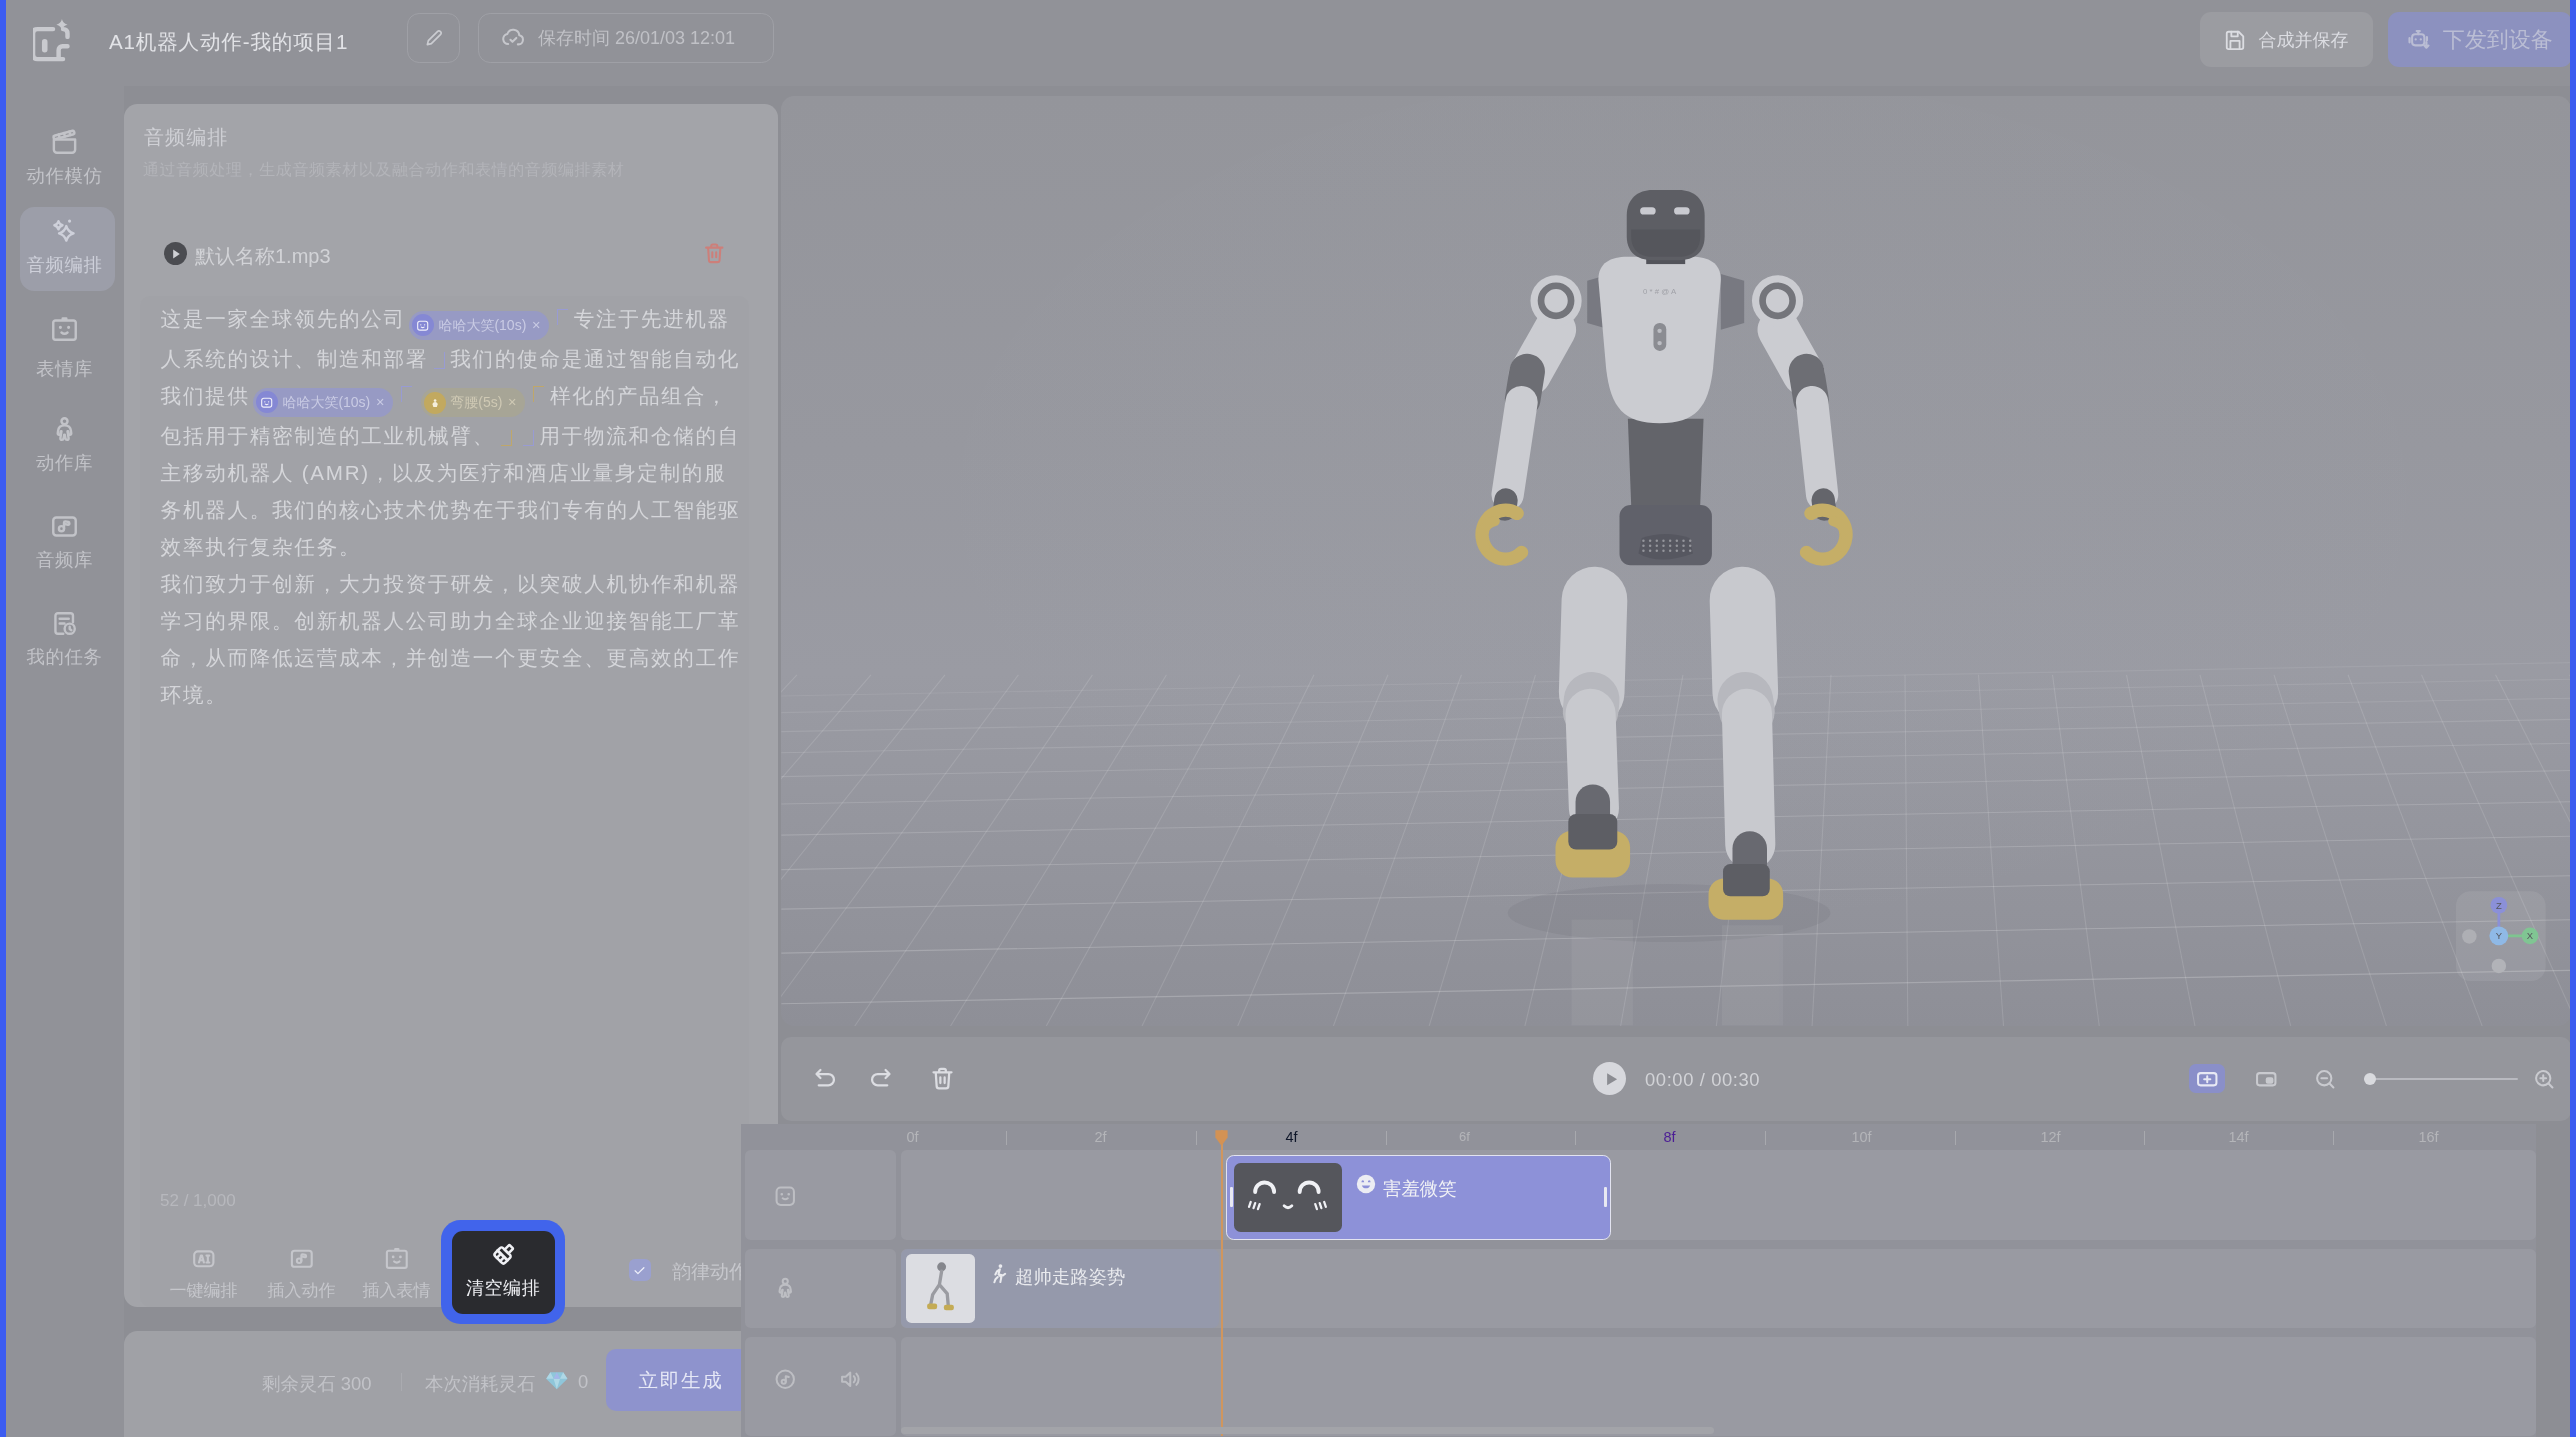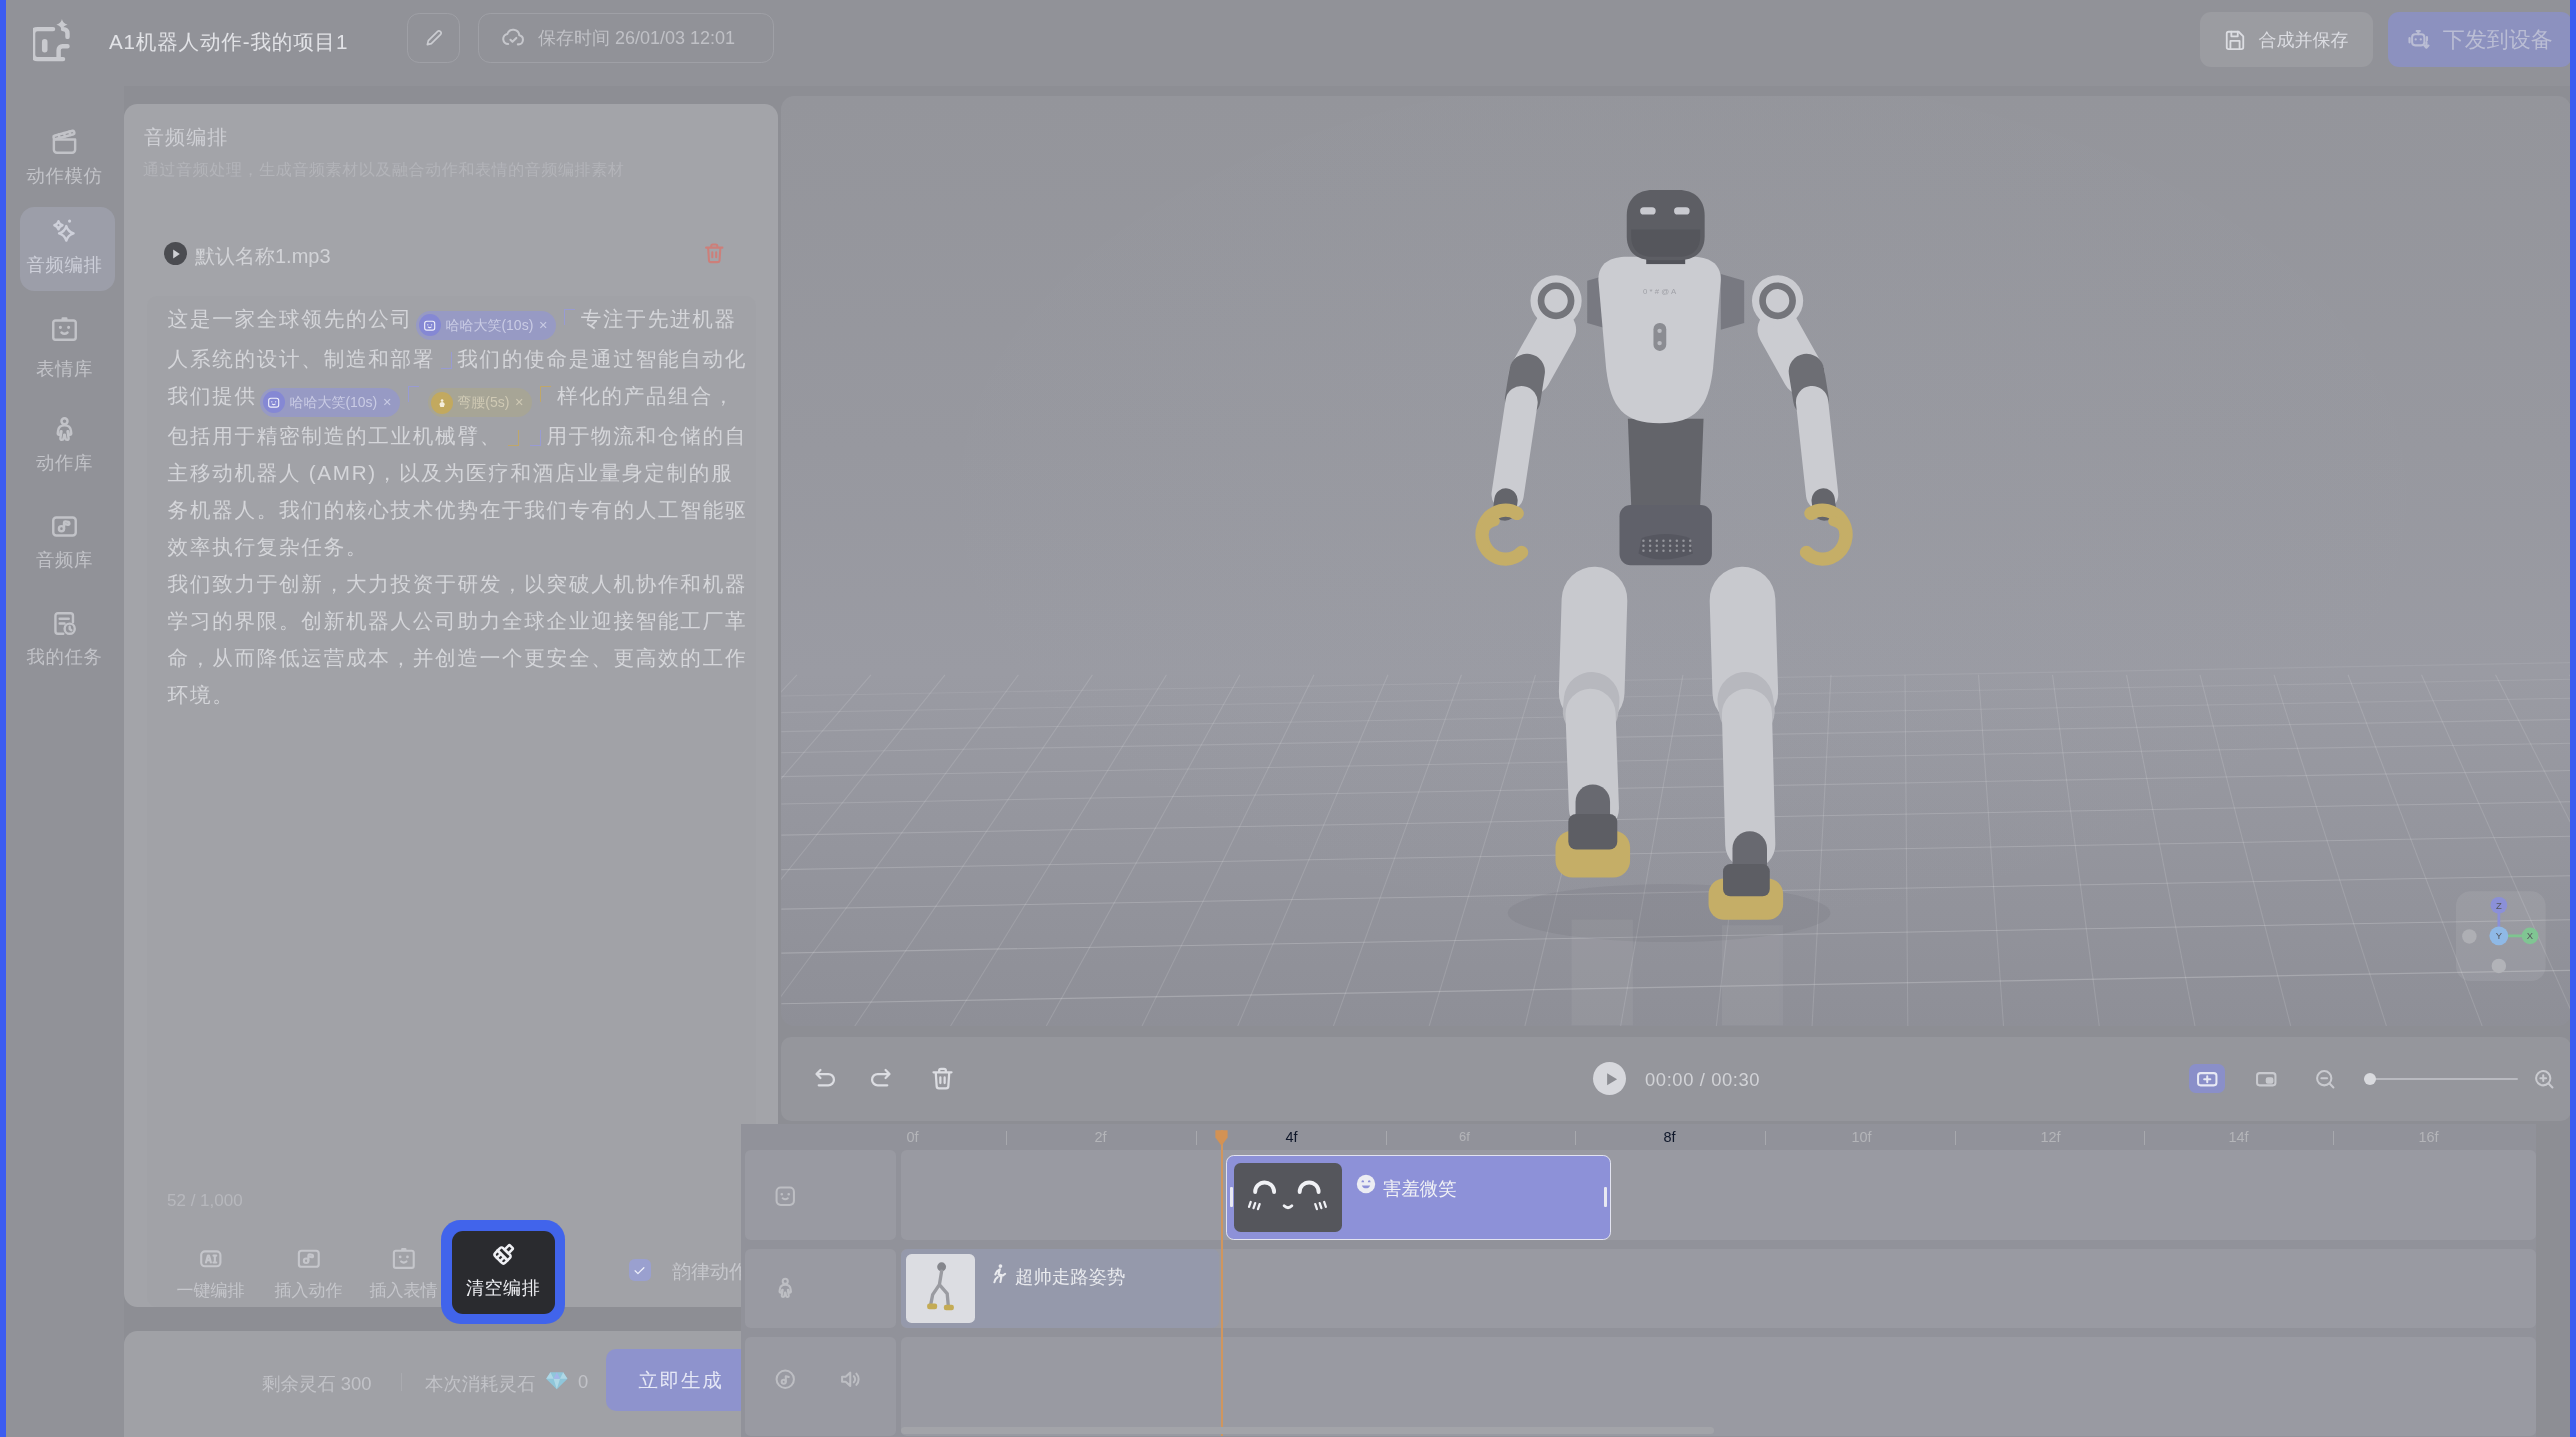--- a/index.html
+++ b/index.html
@@ -4,21 +4,21 @@
 html,body{width:2576px;height:1437px;overflow:hidden}
 body{font-family:"Liberation Sans",sans-serif;background:#8d8e94;position:relative}
 .abs{position:absolute}
 .topbar{left:0;top:0;width:2576px;height:86px;background:#919298}
 .sidebar{left:5.6px;top:86px;width:118px;height:1352px;background:#919298}
 .sideitem{position:absolute;left:0;width:118px;text-align:center;color:#c2c3c8}
 .sideitem .lbl{font-size:18.4px;letter-spacing:0.6px}
 .selbg{position:absolute;left:14.5px;top:121px;width:95px;height:84px;background:#9c9ea9;border-radius:14.5px}
 .stripe{position:absolute;top:0;width:5.6px;height:1437px;background:#3c5cf0;z-index:60}
 .panel{left:124px;top:104px;width:654px;height:1203px;background:#a3a4a9;border-radius:13.4px}
-.tarea{position:absolute;left:23px;top:192px;width:609px;height:1011px;background:#a1a2a7;border-radius:10px}
+.tarea{position:absolute;left:16px;top:192px;width:609px;height:1011px;background:#a1a2a7;border-radius:10px}
 .botcard{left:124px;top:1331px;width:654px;height:107px;background:#a0a1a6;border-radius:13.4px 13.4px 0 0}
 .viewport{left:781px;top:96px;width:1790px;height:930px;border-radius:13.4px;background:linear-gradient(180deg,#94959b 0%,#97989f 38%,#9a9ba3 62%,#8e8f97 100%);overflow:hidden}
 .toolbar{left:781px;top:1037px;width:1790px;height:84px;background:#95969c;border-radius:10px}
 .timeline{left:741px;top:1124px;width:1795px;height:313px;background:#91929a}
 .lane{position:absolute;left:160px;width:1635px;background:#999aa2;border-radius:5.6px}
 .icell{position:absolute;left:3.9px;width:151px;background:#999aa2;border-radius:5.6px}
 .chip{display:inline-flex;align-items:center;height:29px;border-radius:14.5px;padding:0 8.4px 0 3.3px;font-size:14px;letter-spacing:0;vertical-align:-6.1px;margin:0 2.8px}
 .chip .av{width:22px;height:22px;border-radius:50%;display:inline-flex;align-items:center;justify-content:center;margin-right:4.5px}
 .chip .x{margin-left:5.6px;font-size:14.5px}
 .pchip{background:#979ac4;color:#c9cbe4}
@@ -408,21 +408,21 @@
       <circle cx="11" cy="11" r="7"></circle>
       <path d="M16.2 16.2 L20 20 M8.2 11 h5.6 M11 8.2 v5.6"></path>
     </svg>
   </div>
 
 <div class="abs timeline">
     <div class="abs" style="left:149px;top:4.5px;width:45px;text-align:center;font-size:14.5px;color:#b4b5b9">0f</div>
     <div class="abs" style="left:337px;top:4.5px;width:45px;text-align:center;font-size:14.5px;color:#b4b5b9">2f</div>
     <div class="abs" style="left:528px;top:4.5px;width:45px;text-align:center;font-size:14.5px;color:#0f172a">4f</div>
     <div class="abs" style="left:718px;top:4.5px;width:45px;text-align:left;font-size:13px;color:#b4b5b9">6f</div>
-    <div class="abs" style="left:906px;top:4.5px;width:45px;text-align:center;font-size:14.5px;color:#0f172a">8f</div>
+    <div class="abs" style="left:906px;top:4.5px;width:45px;text-align:center;font-size:14.5px;color:#4c1d95">8f</div>
     <div class="abs" style="left:1098px;top:4.5px;width:45px;text-align:center;font-size:14.5px;color:#b4b5b9">10f</div>
     <div class="abs" style="left:1287px;top:4.5px;width:45px;text-align:center;font-size:14.5px;color:#b4b5b9">12f</div>
     <div class="abs" style="left:1475px;top:4.5px;width:45px;text-align:center;font-size:14.5px;color:#b4b5b9">14f</div>
     <div class="abs" style="left:1665px;top:4.5px;width:45px;text-align:center;font-size:14.5px;color:#b4b5b9">16f</div>
     <div class="abs" style="left:265px;top:6.7px;width:1.1px;height:14.5px;background:#a8a9ae"></div>
     <div class="abs" style="left:455px;top:6.7px;width:1.1px;height:14.5px;background:#a8a9ae"></div>
     <div class="abs" style="left:645px;top:6.7px;width:1.1px;height:14.5px;background:#a8a9ae"></div>
     <div class="abs" style="left:834px;top:6.7px;width:1.1px;height:14.5px;background:#a8a9ae"></div>
     <div class="abs" style="left:1024px;top:6.7px;width:1.1px;height:14.5px;background:#a8a9ae"></div>
     <div class="abs" style="left:1214px;top:6.7px;width:1.1px;height:14.5px;background:#a8a9ae"></div>

